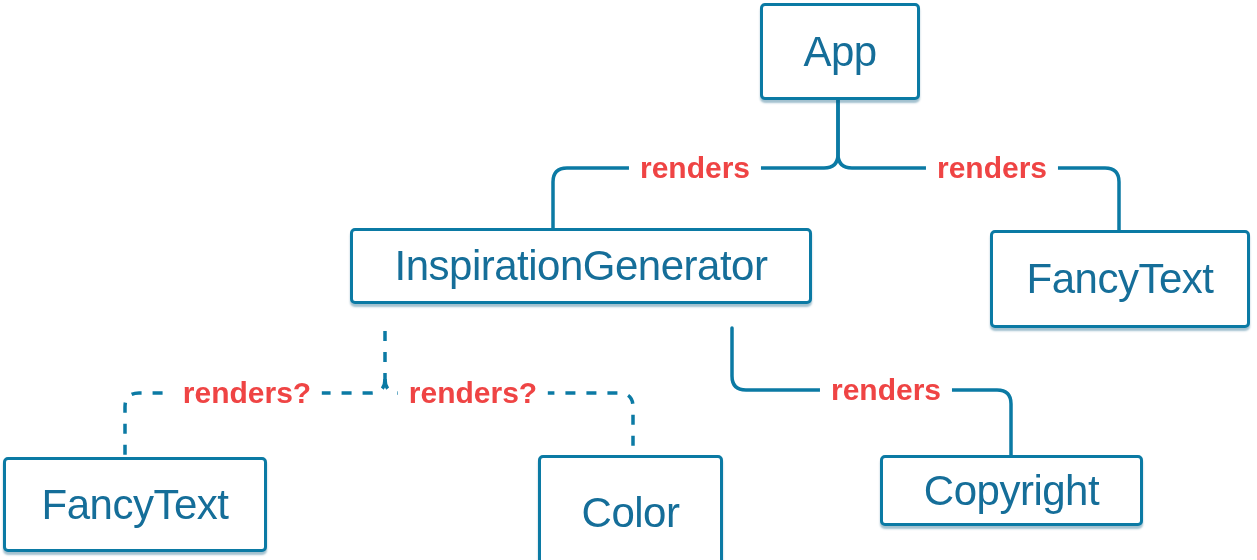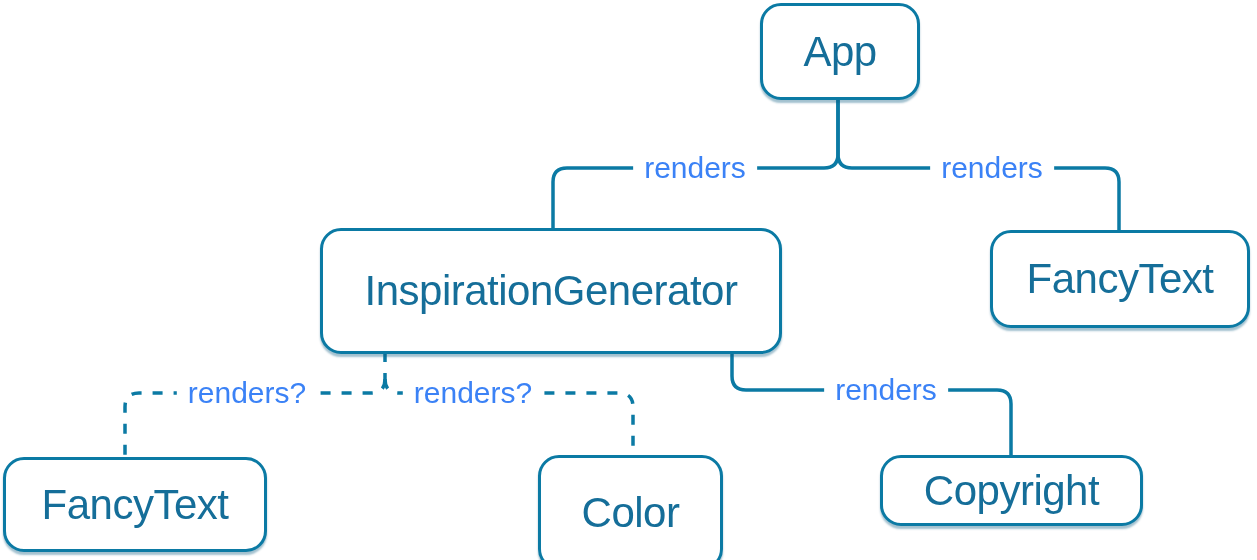--- a/index.html
+++ b/index.html
@@ -32,34 +32,34 @@
   }
   .edges-svg path.dashed {
     stroke-dasharray: 10 11;
     stroke-linecap: butt;
   }
   .edge-label {
     position: absolute;
     transform: translate(-50%, -50%);
     z-index: 2;
     background: #ffffff;
-    color: #3b82f6;
+    color: #ef4444;
     font-size: 30px;
-    font-weight: normal;
+    font-weight: bold;
     line-height: 1;
     padding: 3px 11px;
     white-space: nowrap;
   }
   .node {
     position: absolute;
     box-sizing: border-box;
     z-index: 3;
     background: #ffffff;
     border: 3px solid #0b7aa4;
-    border-radius: 21px;
+    border-radius: 5px;
     box-shadow: 0 3px 2px rgba(13, 93, 128, 0.38);
     display: flex;
     align-items: center;
     justify-content: center;
   }
   .node span {
     color: #156e99;
     font-size: 42px;
     line-height: 1;
     letter-spacing: -0.5px;
@@ -83,21 +83,21 @@
   <div class="edge-label" style="left:695px; top:168px">renders</div>
   <div class="edge-label" style="left:992px; top:168px">renders</div>
   <div class="edge-label" style="left:886px; top:390px">renders</div>
   <div class="edge-label" style="left:247px; top:393px">renders?</div>
   <div class="edge-label" style="left:473px; top:393px">renders?</div>
 
   <div class="node" style="left:760px; top:3px; width:160px; height:97px">
     <span>App</span>
   </div>
 
-  <div class="node" style="left:320px; top:228px; width:462px; height:126px">
+  <div class="node" style="left:350px; top:228px; width:462px; height:76px">
     <span>InspirationGenerator</span>
   </div>
 
   <div class="node" style="left:990px; top:230px; width:260px; height:98px">
     <span>FancyText</span>
   </div>
 
   <div class="node" style="left:3px; top:457px; width:264px; height:95px">
     <span>FancyText</span>
   </div>

